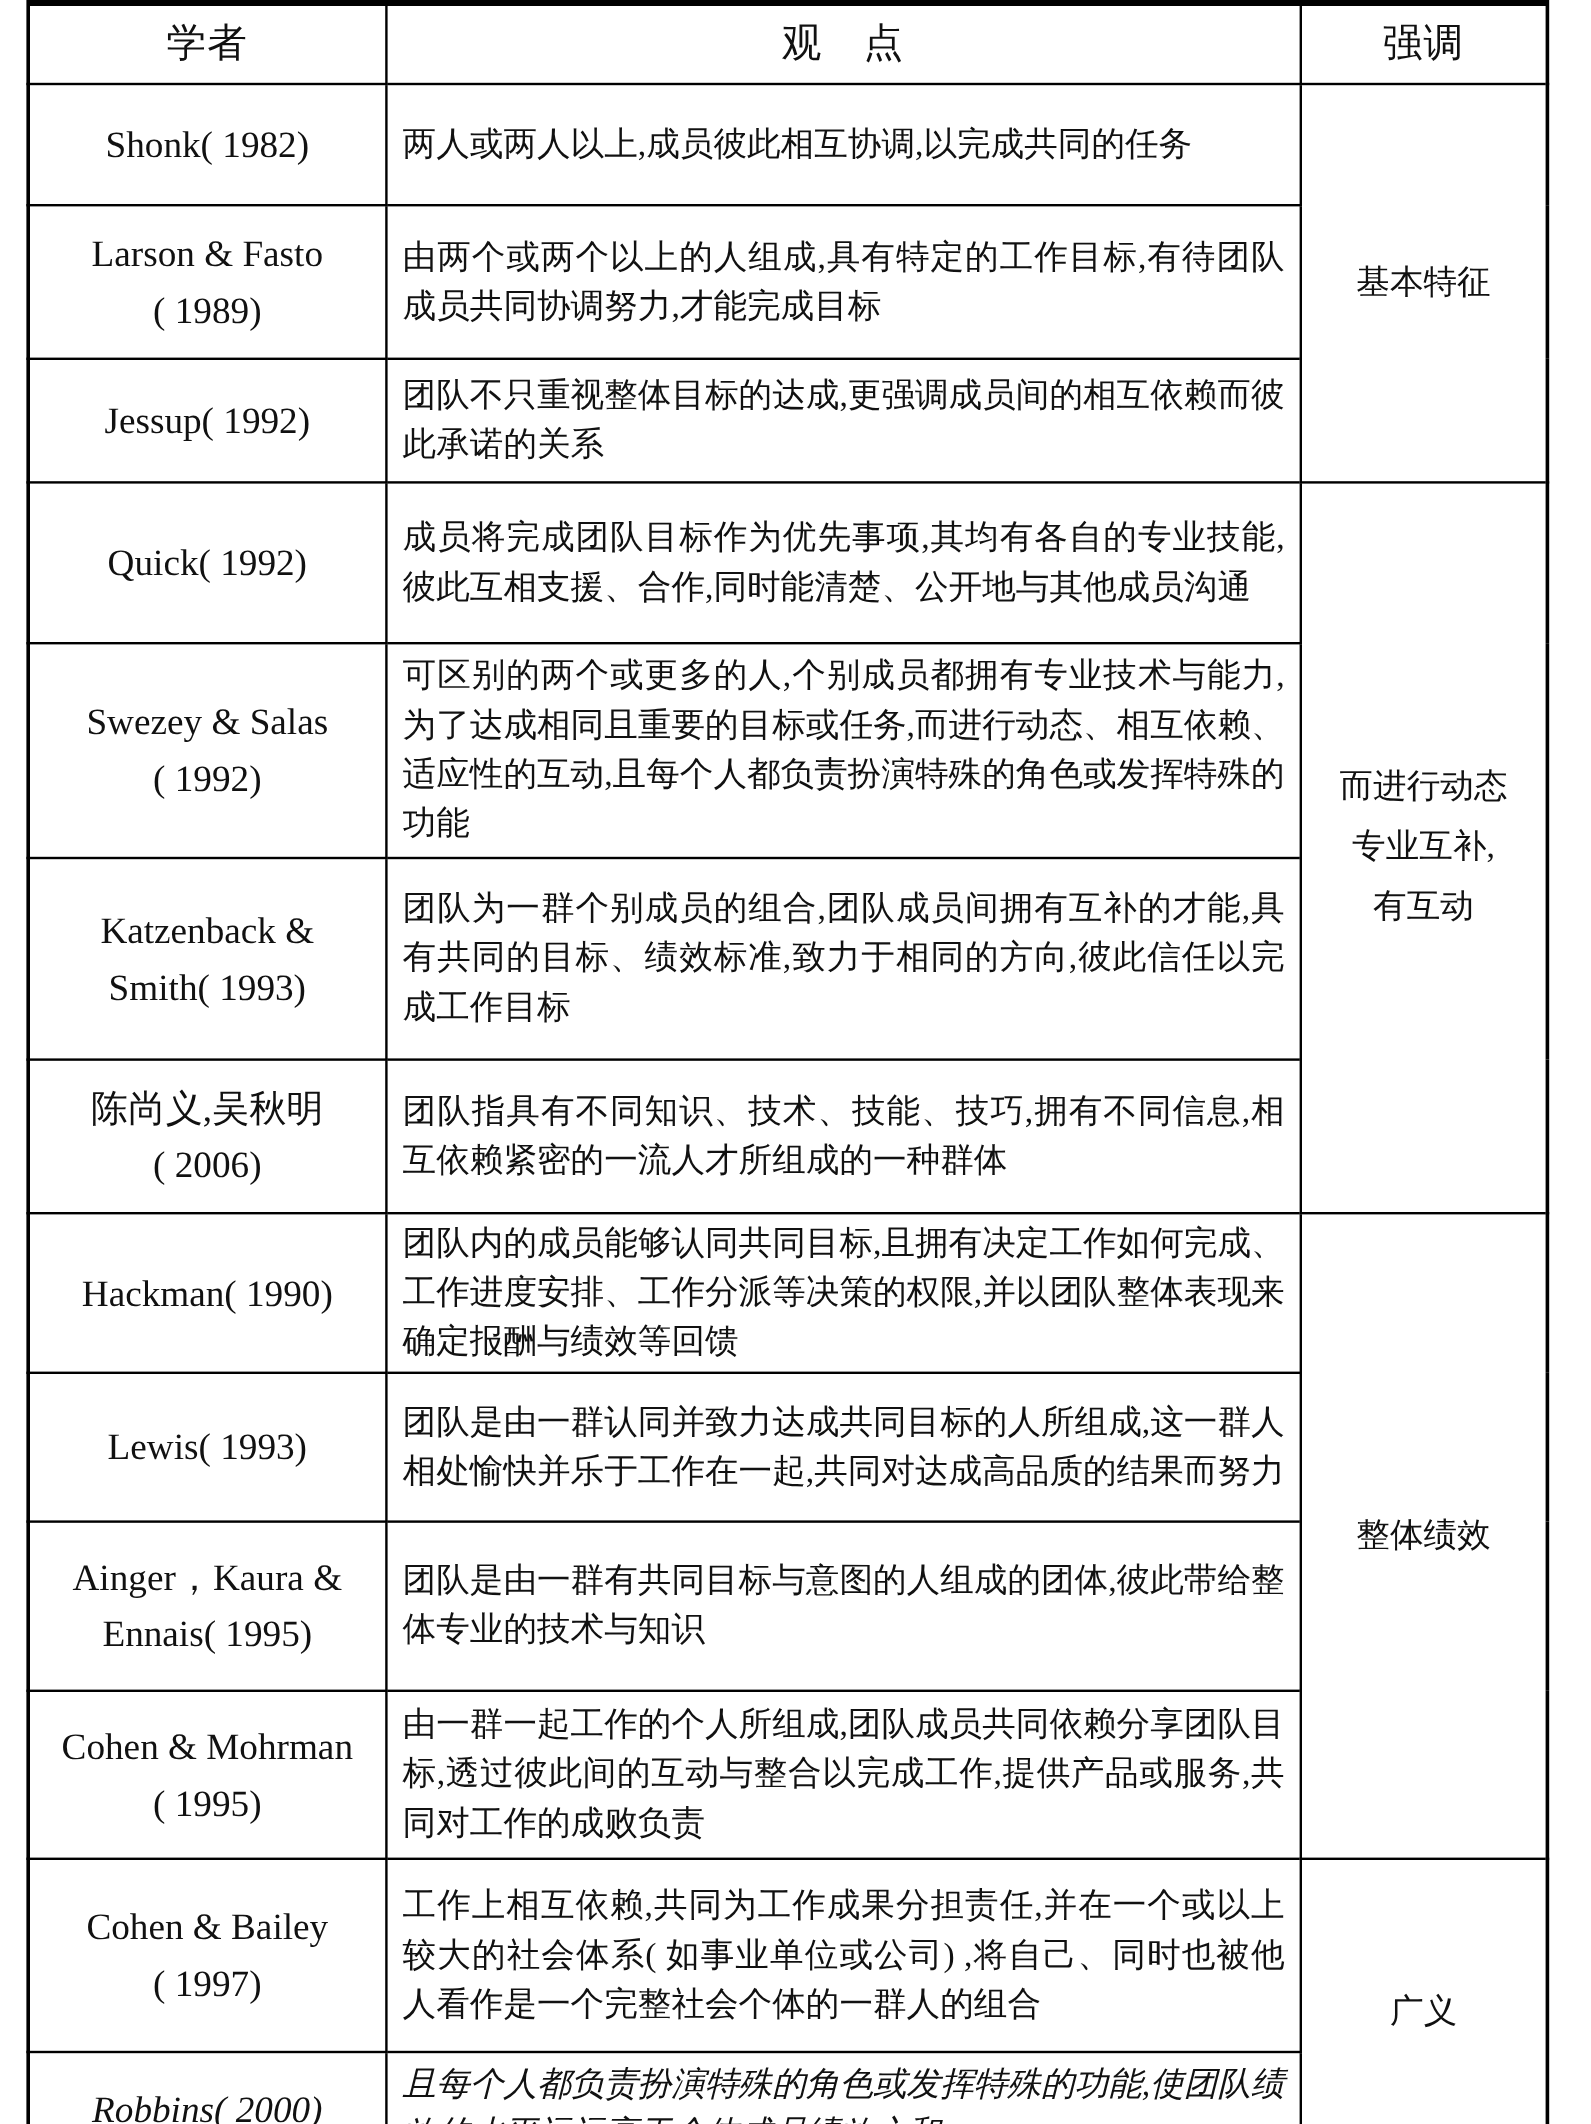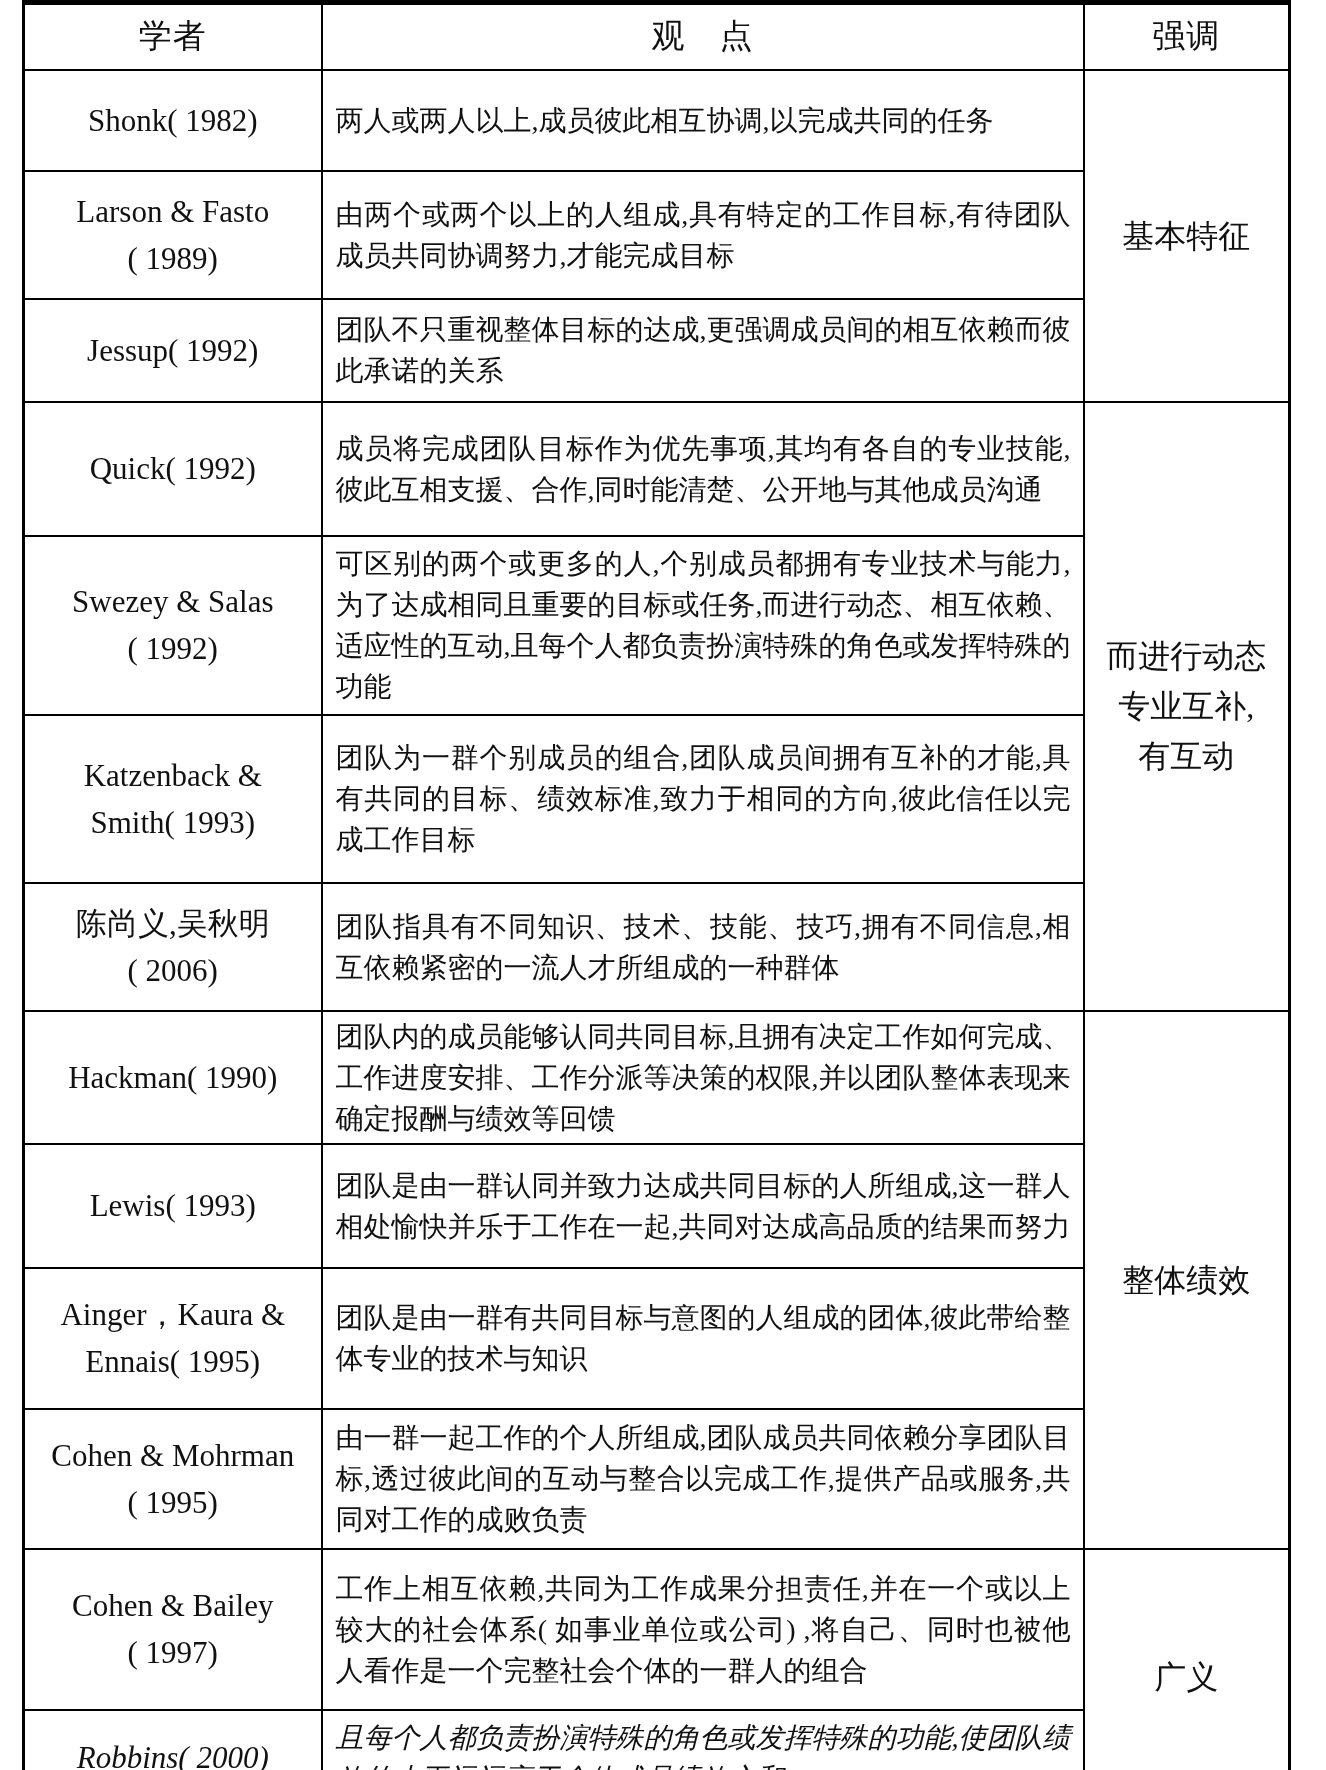--- a/index.html
+++ b/index.html
@@ -51,21 +51,21 @@
     padding: 16px 6px;
   }
   td.viewpoint {
     font-size: 28px;
     line-height: 41px;
     text-align: justify;
     padding: 4px 12px 4px 13px;
   }
   td.emphasis {
     text-align: center;
-    font-size: 32px;
+    font-size: 28px;
     line-height: 50px;
     white-space: pre-line;
     padding: 0 20px;
   }
   
   tbody tr:nth-child(1)  { height: 101px; }
   tbody tr:nth-child(2)  { height: 97px; margin-top: 36px;  }
   tbody tr:nth-child(3)  { height: 103px; }
   tbody tr:nth-child(4)  { height: 134px; }
   tbody tr:nth-child(5)  { height: 179px; }

